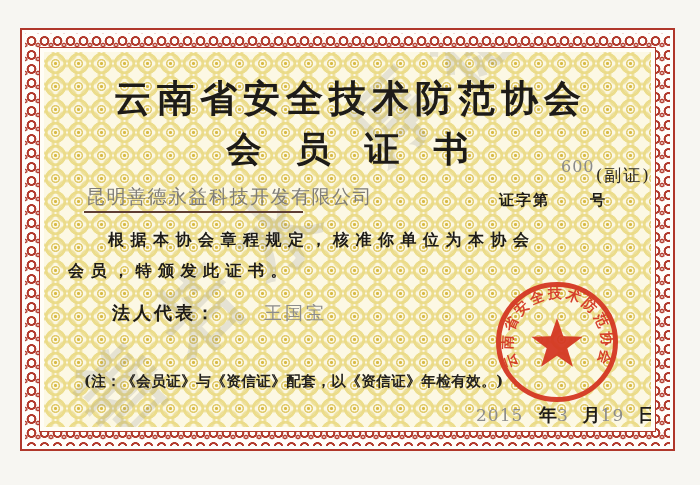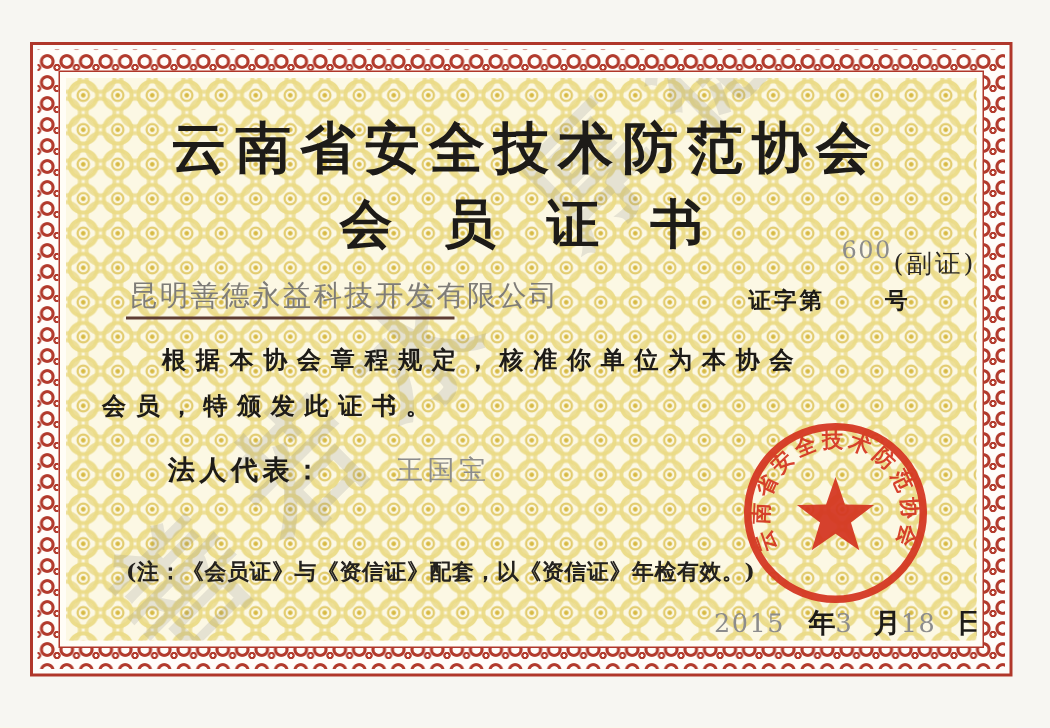--- a/index.html
+++ b/index.html
@@ -106,21 +106,21 @@
         <div class="body-line body-line2">会员，特颁发此证书。</div>
 
         <div class="txt rep-label">法人代表：</div>
         <div class="txt note">(注：《会员证》与《资信证》配套，以《资信证》年检有效。)</div>
 
         <div class="txt rep-name">王国宝</div>
 
         <div class="txt date-line">
           <span class="num">2015</span>
           <span class="lbl g1">年</span><span class="num">3</span>
-          <span class="lbl g2">月</span><span class="num">18</span>
+          <span class="lbl g2">月</span><span class="num">19</span>
           <span class="lbl g2">日</span>
         </div>
 
         <svg class="seal" viewBox="0 0 128 126">
           <ellipse cx="64" cy="63" rx="58.5" ry="57.5" fill="none" stroke="#d43420" stroke-width="5"></ellipse>
           <path id="sealArc" d="M 25 86.5 A 45 45 0 1 1 103 86.5" fill="none"></path>
           <text font-size="14" font-weight="bold" fill="#d43420" letter-spacing="3">
             <textPath href="#sealArc">云南省安全技术防范协会</textPath>
           </text>
           <polygon fill="#d43420" points="64,39 70.3,57.3 89.7,57.7 74.3,69.3 79.9,87.8 64,76.8 48.1,87.8 53.7,69.3 38.3,57.7 57.7,57.3"></polygon>

